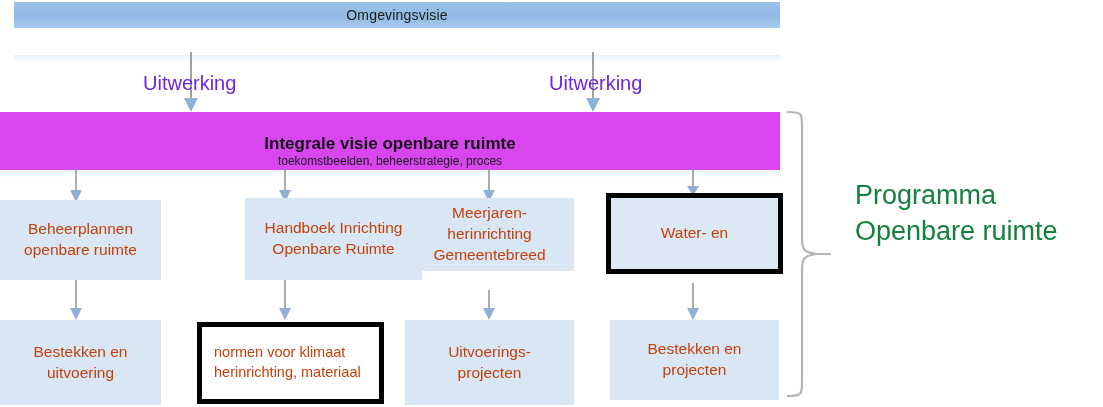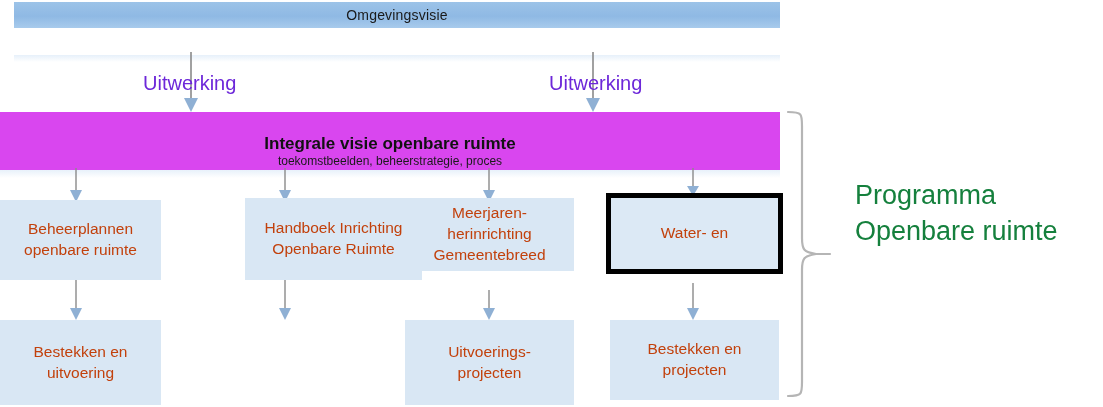--- a/index.html
+++ b/index.html
@@ -232,20 +232,24 @@
       <line x1="21" y1="0" x2="21" y2="27" stroke="#8a8a8a" stroke-width="1.4"></line>
       <polygon points="15,25 27,25 21,37" fill="#8fb0d4"></polygon>
     </svg>
   </div>
 
   <div class="box" style="left:0px; top:320px; width:161px; height:85px;">
     <div class="line">Bestekken en</div>
     <div class="line">uitvoering</div>
   </div>
 
+  <div class="box whitebox" style="left:197px; top:322px; width:187px; height:82px;">
+    <div class="line">normen voor klimaat</div>
+    <div class="line">herinrichting, materiaal</div>
+  </div>
 
   <div class="box" style="left:405px; top:320px; width:169px; height:85px;align-items:center;">
     <div class="line">Uitvoerings-</div>
     <div class="line">projecten</div>
   </div>
 
   <div class="box" style="left:610px; top:320px; width:169px; height:80px;">
     <div class="line">Bestekken en</div>
     <div class="line">projecten</div>
   </div>

